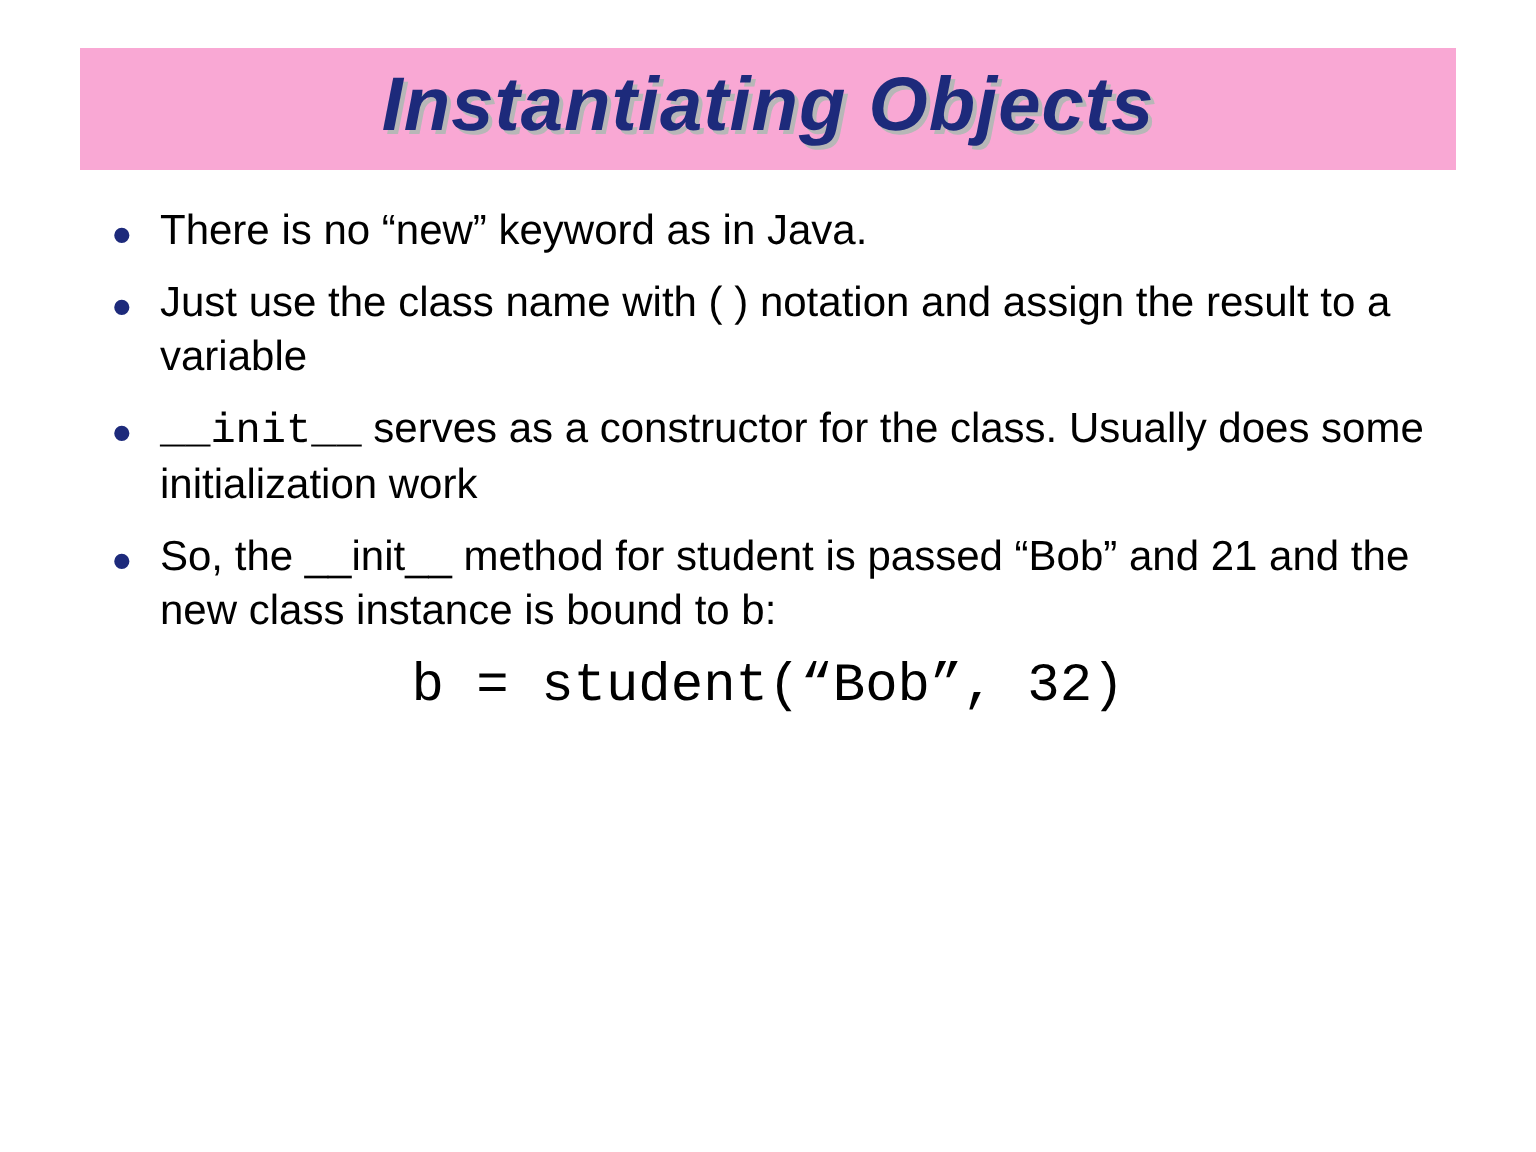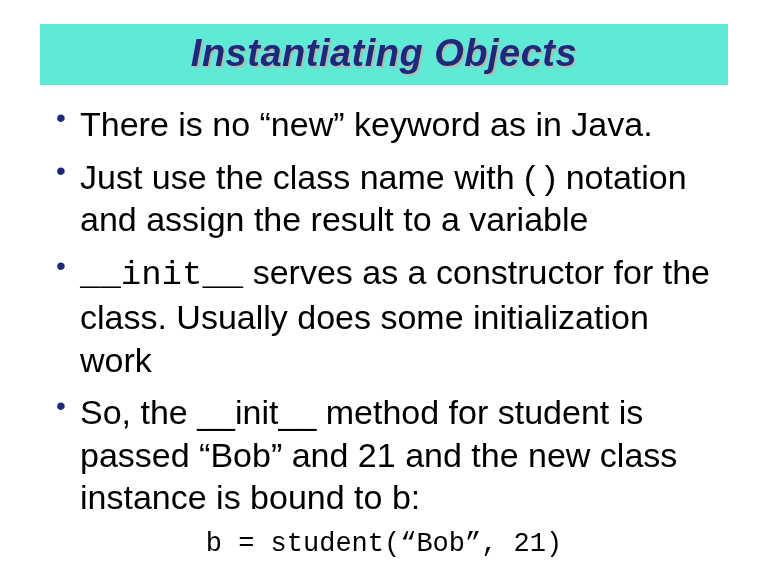--- a/index.html
+++ b/index.html
@@ -3,41 +3,41 @@
 <meta charset="utf-8">
 <style>
   * { margin: 0; padding: 0; box-sizing: border-box; }
   html, body { width: 768px; height: 576px; overflow: hidden; background: #fff; }
   body {
     font-family: Arial, Helvetica, sans-serif;
     position: relative;
   }
   .title-bar {
     margin: 24px 40px 18px 40px;
-    background: #5eead4;
+    background: #f9a8d4;
     text-align: center;
     padding: 8px 0 10px 0;
   }
   .title-bar h1 {
     font-family: Arial, Helvetica, sans-serif;
     font-weight: bold;
     font-style: italic;
     font-size: 38px;
     color: #1d2a7b;
     text-shadow: 2px 2px 0 #b7b7b7;
     letter-spacing: 0.5px;
   }
   ul.content {
     list-style: none;
     margin: 0 56px 0 56px;
   }
   ul.content > li {
     position: relative;
     padding-left: 24px;
-    font-size: 34px;
+    font-size: 21px;
     line-height: 1.25;
     color: #000;
     margin-bottom: 10px;
   }
   ul.content > li::before {
     content: "•";
     position: absolute;
     left: 0;
     top: 0;
     color: #1d2a7b;
@@ -78,14 +78,14 @@
   </li>
 
 
   <li>
     <span>So, the __init__ method for student is passed </span><span>“</span><span>Bob</span><span>”</span><span> and 21 and the new class instance is bound to b:</span>
   </li>
 
 </ul>
 
 <div class="code-line">
-  <span>b = student(</span><span>“</span><span>Bob</span><span>”</span><span>, 21</span><span>)</span>
+  <span>b = student(</span><span>“</span><span>Bob</span><span>”</span><span>, 32</span><span>)</span>
 </div>
 
 </body></html>

